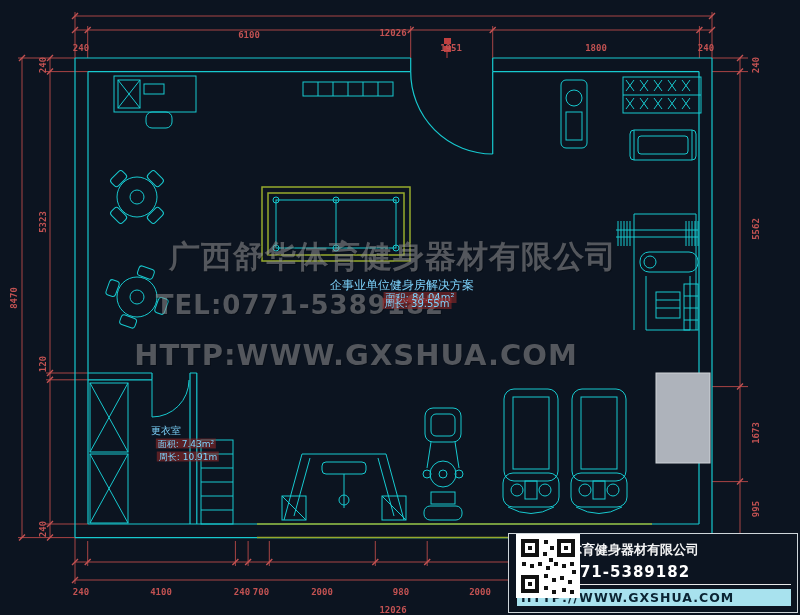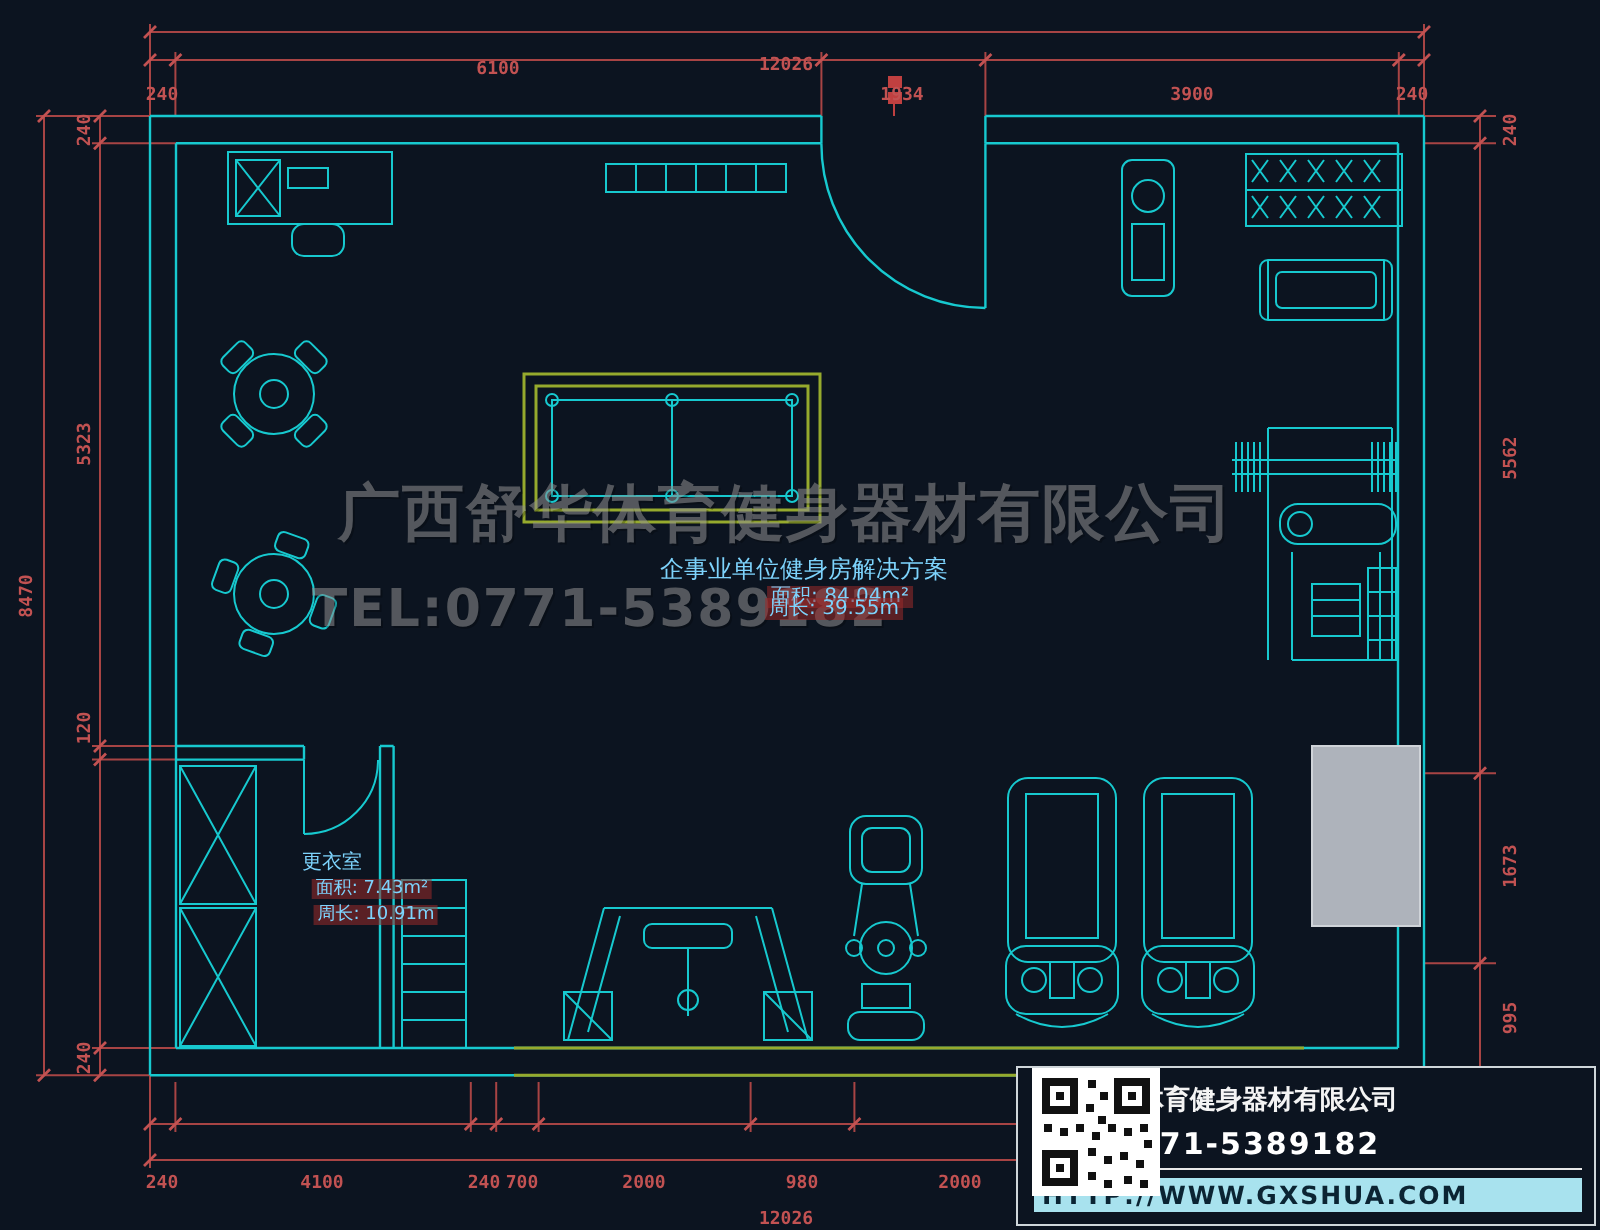--- a/index.html
+++ b/index.html
@@ -218,34 +218,35 @@
     </g>
 
     <g stroke="#17c9cf" stroke-width="1" fill="none">
       <rect x="201" y="440" width="32" height="84"></rect>
       <path d="M201,454H233 M201,468H233 M201,482H233 M201,496H233 M201,510H233"></path>
     </g>
   </svg>
 
   <div class="wm wm1" style="left:393px;top:257px">广西舒华体育健身器材有限公司</div>
   <div class="wm wm2" style="left:300px;top:305px">TEL:0771-5389182</div>
+  <div class="wm wm3" style="left:356px;top:355px">HTTP:WWW.GXSHUA.COM</div>
 
   <div class="cad cad-title" style="left:402px;top:285px">企事业单位健身房解决方案</div>
   <div class="cad cad-small" style="left:400px;top:298px"><span class="hl">面积: 84.04m²</span></div>
   <div class="cad cad-small" style="left:397px;top:304px"><span class="hl">周长: 39.55m</span></div>
 
   <div class="cad cad-small" style="left:166px;top:431px">更衣室</div>
   <div class="cad" style="left:166px;top:444px;font-size:9px"><span class="hl">面积: 7.43m²</span></div>
   <div class="cad" style="left:168px;top:457px;font-size:9px"><span class="hl">周长: 10.91m</span></div>
 
   <div class="dim" style="left:393px;top:10px">12026</div>
   <div class="dim" style="left:81px;top:25px">240</div>
   <div class="dim" style="left:249px;top:12px">6100</div>
-  <div class="dim" style="left:451px;top:25px">1934</div>
-  <div class="dim" style="left:596px;top:25px">3900</div>
+  <div class="dim" style="left:451px;top:25px">1951</div>
+  <div class="dim" style="left:596px;top:25px">1800</div>
   <div class="dim" style="left:706px;top:25px">240</div>
 
   <div class="dimv" style="left:14px;top:298px">8470</div>
   <div class="dimv" style="left:43px;top:65px">240</div>
   <div class="dimv" style="left:43px;top:222px">5323</div>
   <div class="dimv" style="left:43px;top:364px">120</div>
   <div class="dimv" style="left:43px;top:529px">240</div>
 
   <div class="dimv" style="left:756px;top:65px">240</div>
   <div class="dimv" style="left:756px;top:229px">5562</div>

